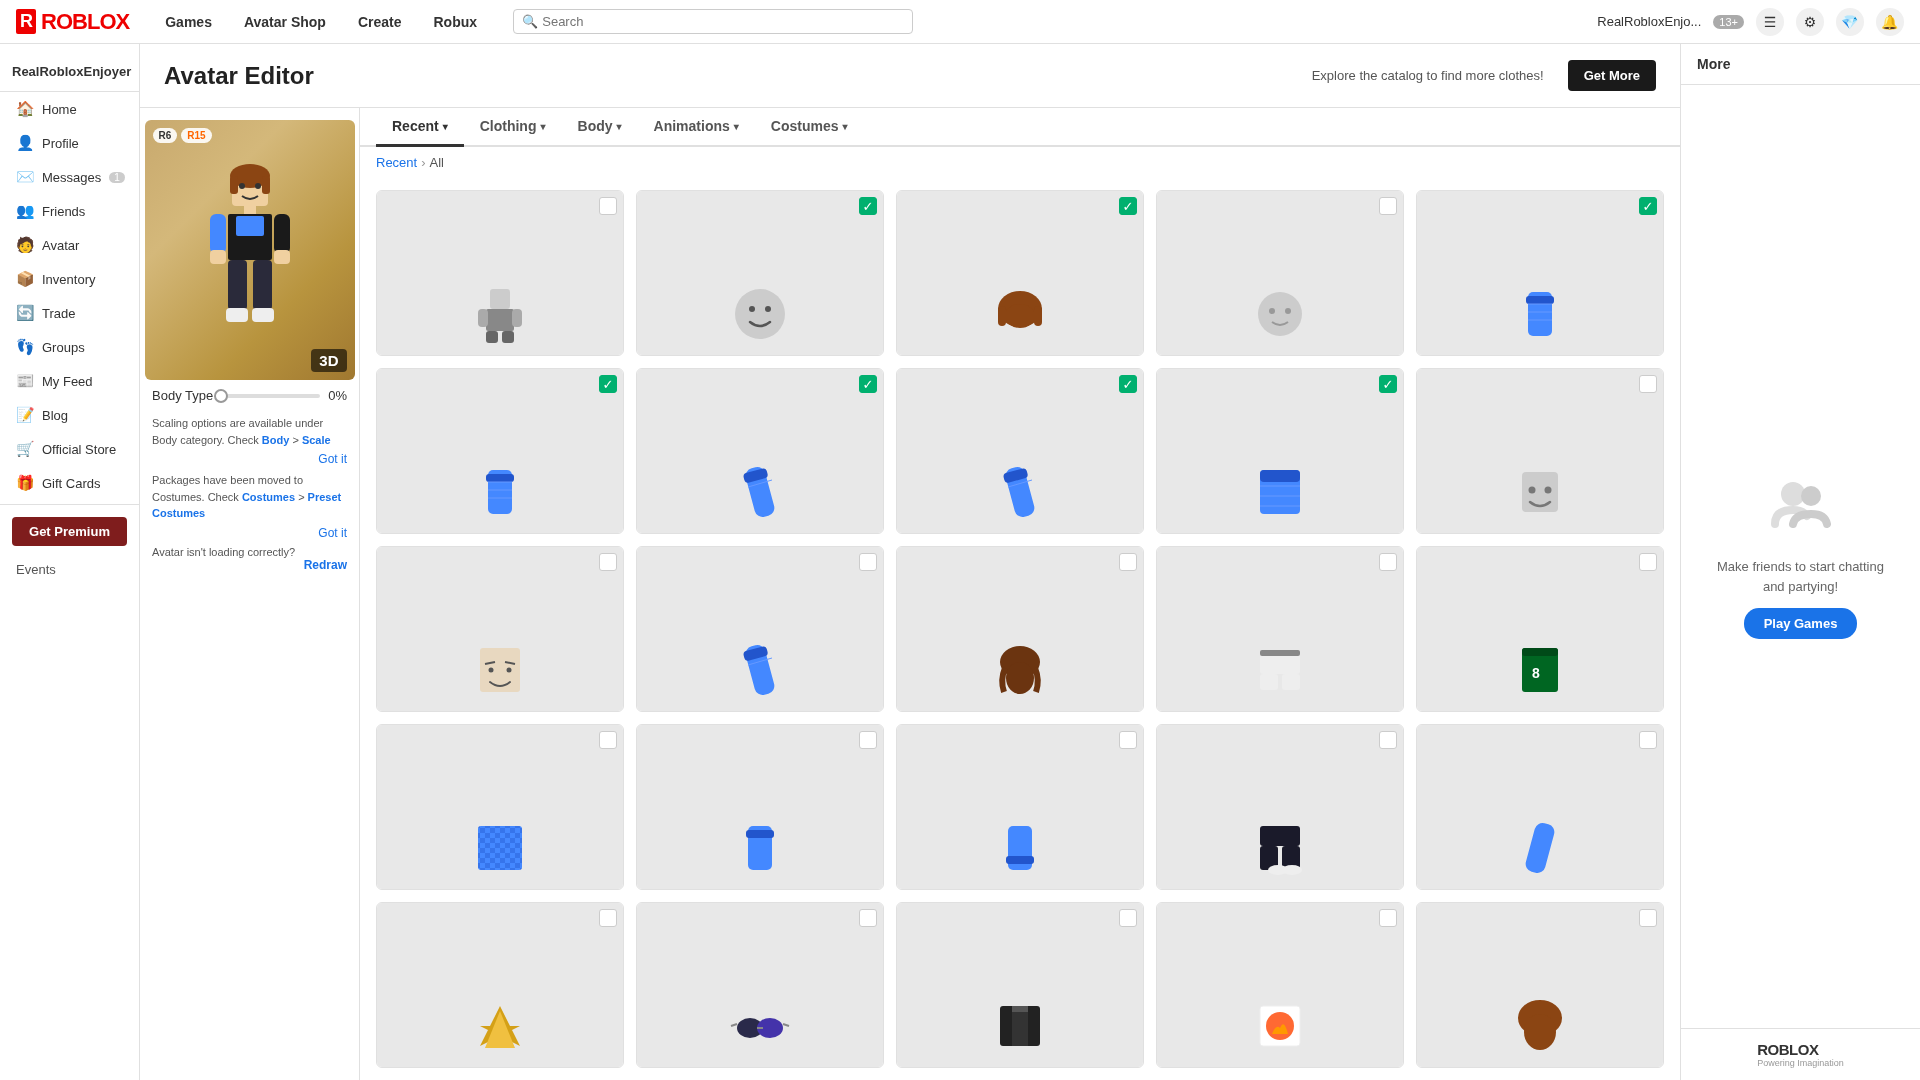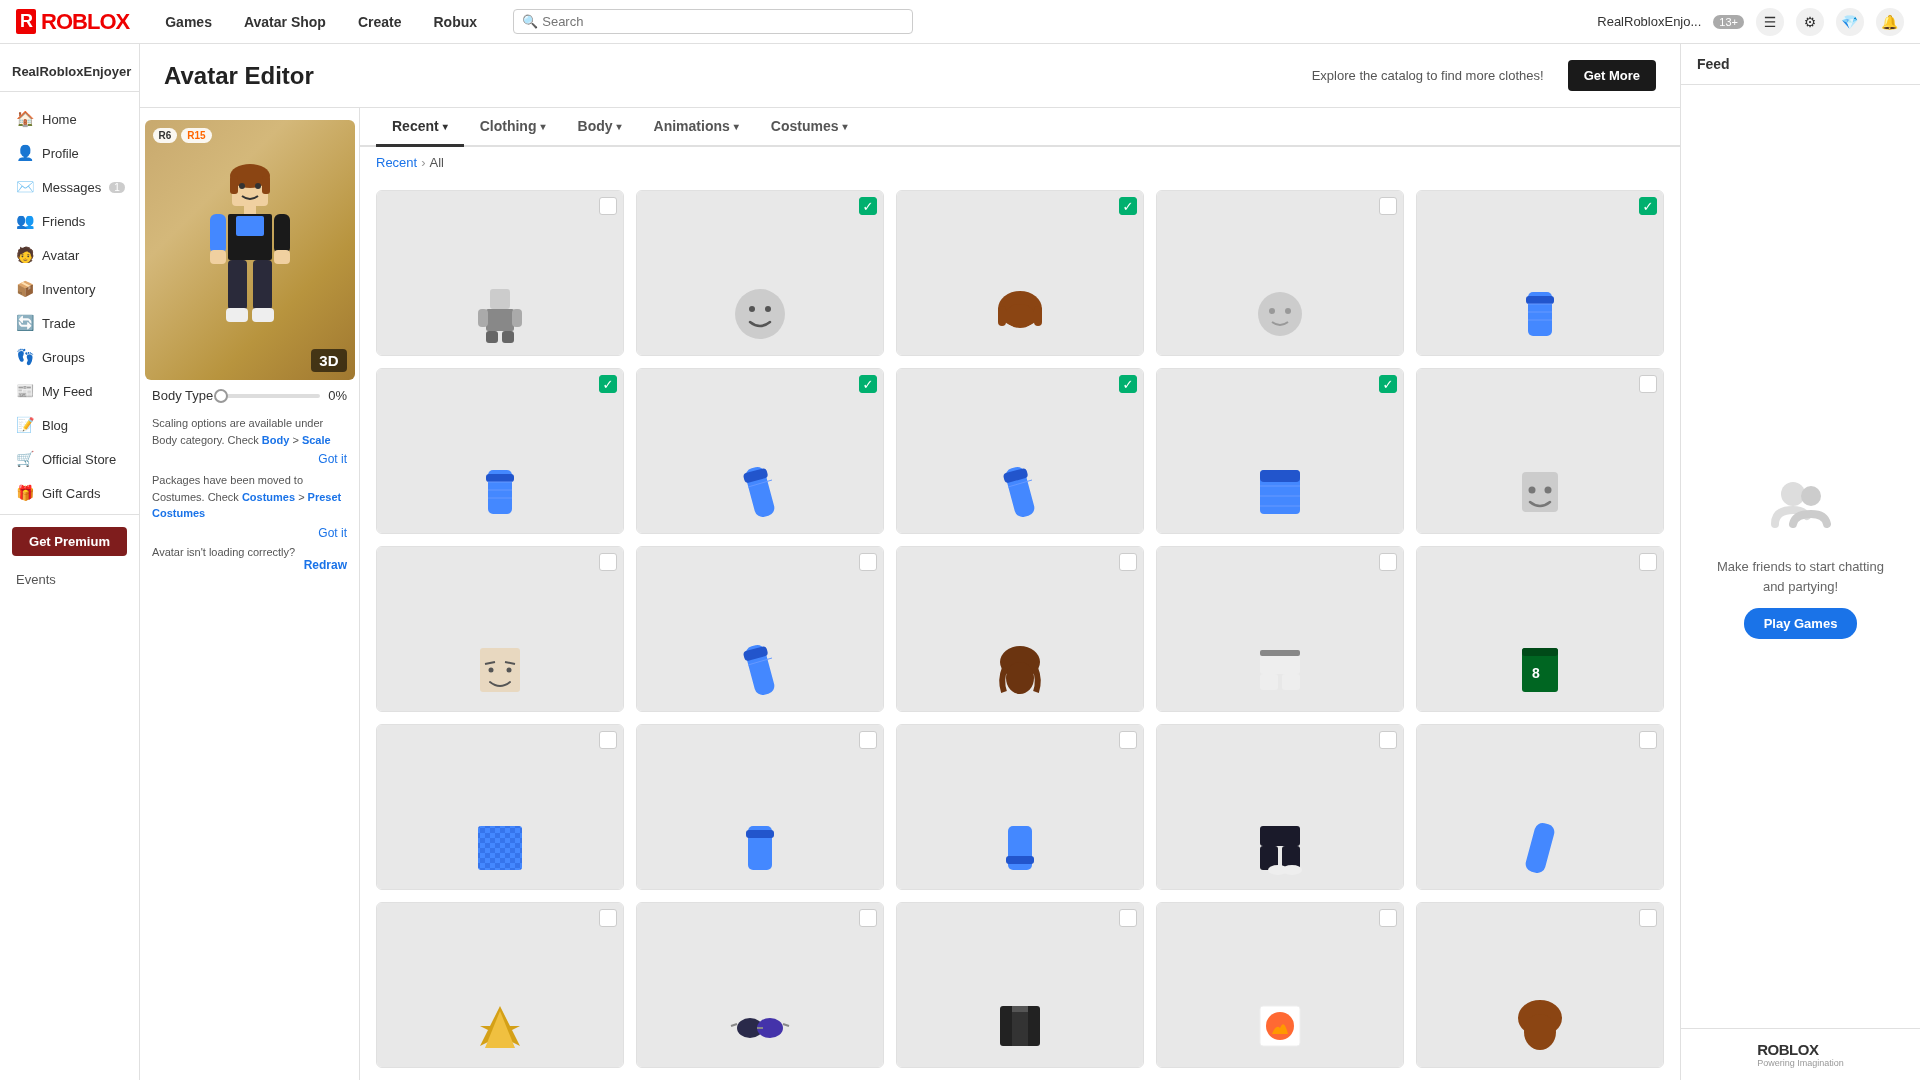--- a/index.html
+++ b/index.html
@@ -18,21 +18,21 @@
     .search-bar input { border: none; outline: none; width: 100%; font-size: 13px; }
     .nav-right { display: flex; align-items: center; gap: 12px; margin-left: auto; font-size: 13px; }
     .nav-right .badge { background: #aaa; color: #fff; border-radius: 10px; padding: 1px 6px; font-size: 11px; }
     .nav-icon { width: 28px; height: 28px; background: #f0f0f0; border-radius: 50%; display: flex; align-items: center; justify-content: center; cursor: pointer; font-size: 14px; }
 
     
     #main { display: flex; height: calc(1080px - 44px); }
 
     
     #sidebar { width: 140px; background: #fff; border-right: 1px solid #e0e0e0; padding: 12px 0; display: flex; flex-direction: column; }
-    .sidebar-user { padding: 8px 12px 12px; font-weight: 700; font-size: 13px; color: #333; border-bottom: 1px solid #e0e0e0; margin-bottom: 10px; }
+    .sidebar-user { padding: 8px 12px 12px; font-weight: 700; font-size: 13px; color: #333; border-bottom: 1px solid #e0e0e0; margin-bottom: 0; }
     .sidebar-item { display: flex; align-items: center; gap: 8px; padding: 8px 16px; cursor: pointer; font-size: 13px; color: #333; }
     .sidebar-icon { font-size: 15px; width: 18px; text-align: center; }
     .sidebar-badge { background: #ccc; color: #fff; border-radius: 10px; padding: 0 5px; font-size: 10px; margin-left: auto; }
     .sidebar-item.premium-btn { background: #7f1d1d; color: #fff; border-radius: 4px; margin: 8px 12px; padding: 7px 12px; font-weight: 700; justify-content: center; }
     .sidebar-item.events { padding: 8px 16px; color: #555; }
     .sidebar-divider { height: 1px; background: #e0e0e0; margin: 4px 0; }
 
     
     #content { flex: 1; overflow: hidden; display: flex; flex-direction: column; }
 
@@ -572,21 +572,21 @@
                 <div class="item-check"></div>
               </div>
             </div>
           </div>
       </div>
 
     </div>
   </div>
 
   <div id="chat-panel">
-    <div class="chat-header">Feed</div>
+    <div class="chat-header">More</div>
     <div class="chat-body">
       <div class="chat-icon">
         <svg width="60" height="60" viewBox="0 0 60 60">
           <circle cx="22" cy="20" r="12" fill="#ddd"></circle>
           <path d="M4 50 Q4 36 22 36 Q32 36 36 42" stroke="#ddd" stroke-width="8" fill="none" stroke-linecap="round"></path>
           <circle cx="40" cy="22" r="10" fill="#ccc"></circle>
           <path d="M22 50 Q24 40 40 40 Q54 40 56 50" stroke="#ccc" stroke-width="8" fill="none" stroke-linecap="round"></path>
         </svg>
       </div>
       <div class="chat-msg">Make friends to start chatting and partying!</div>

